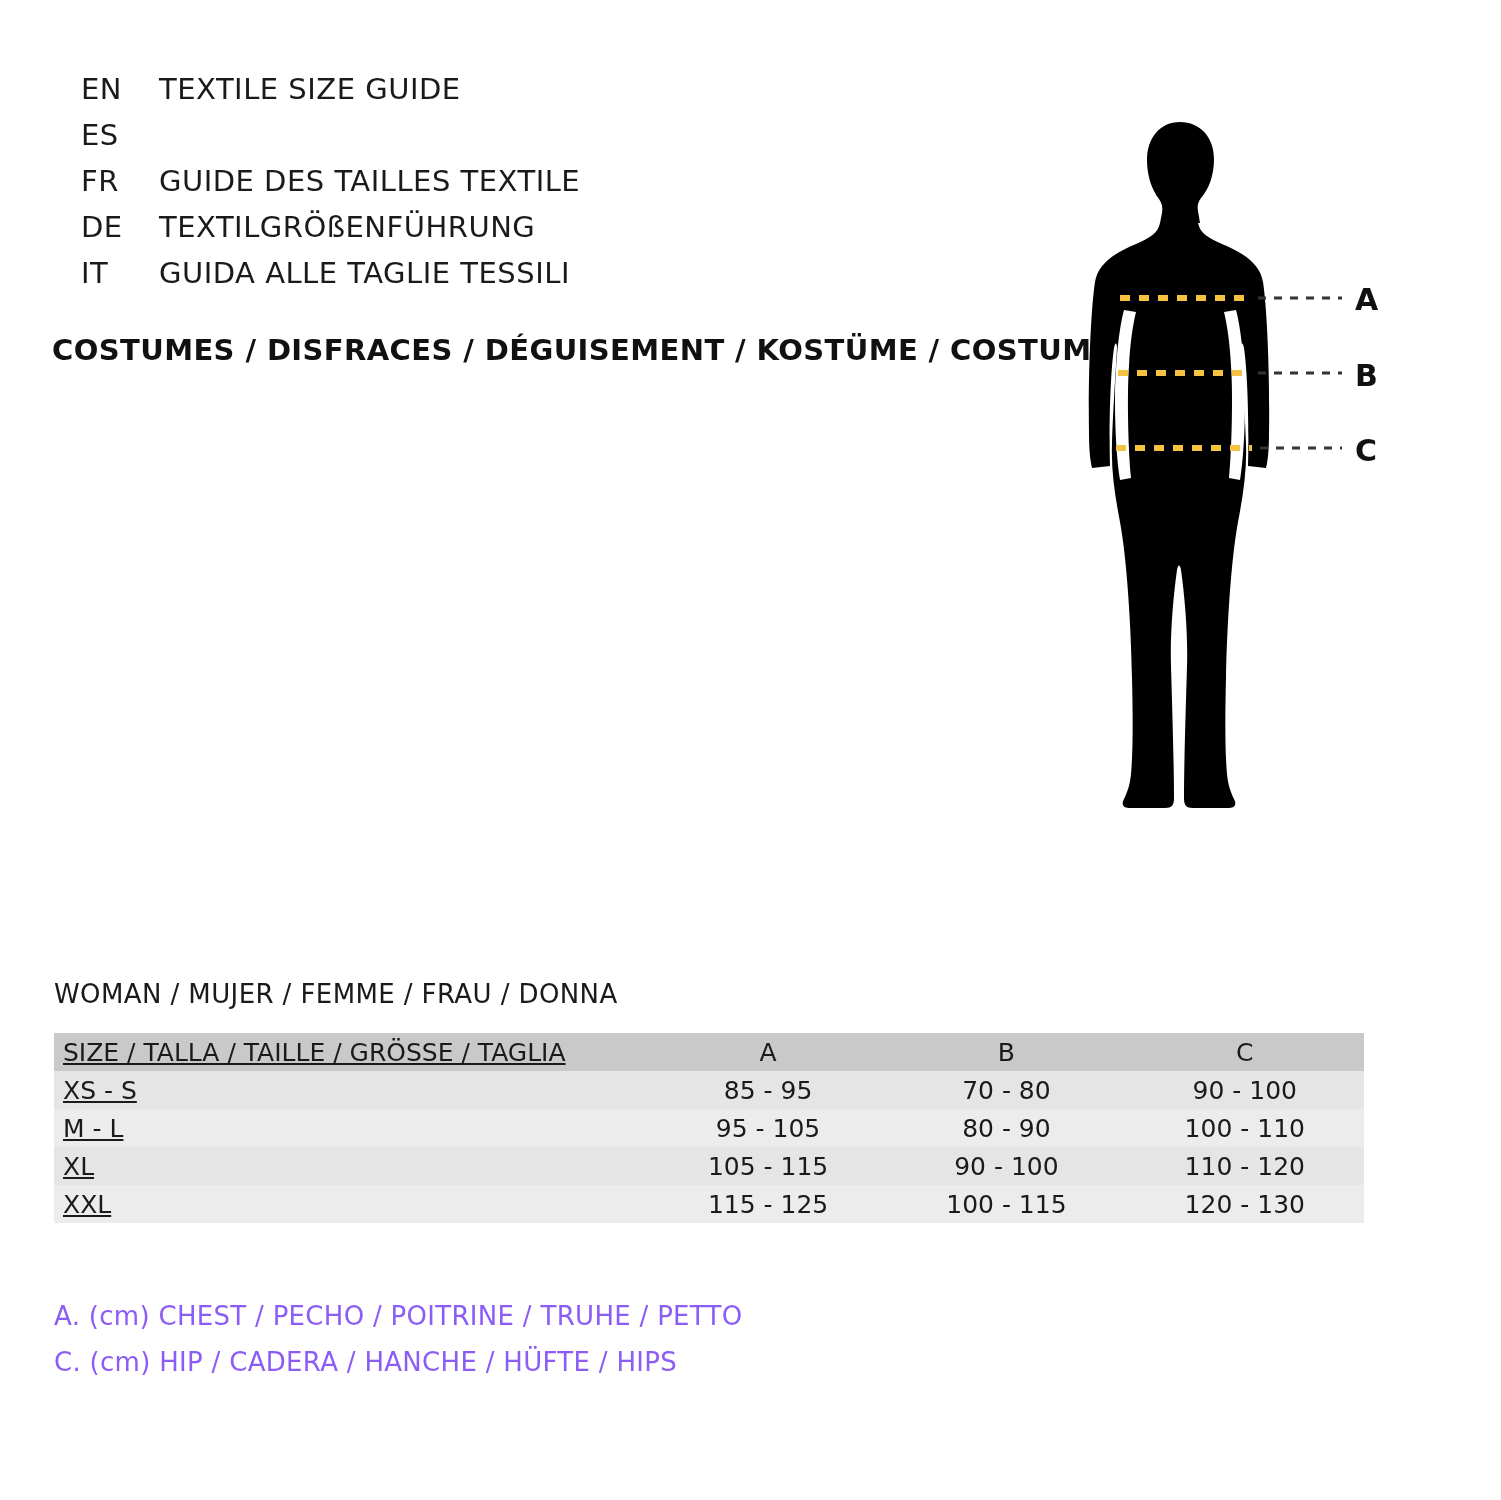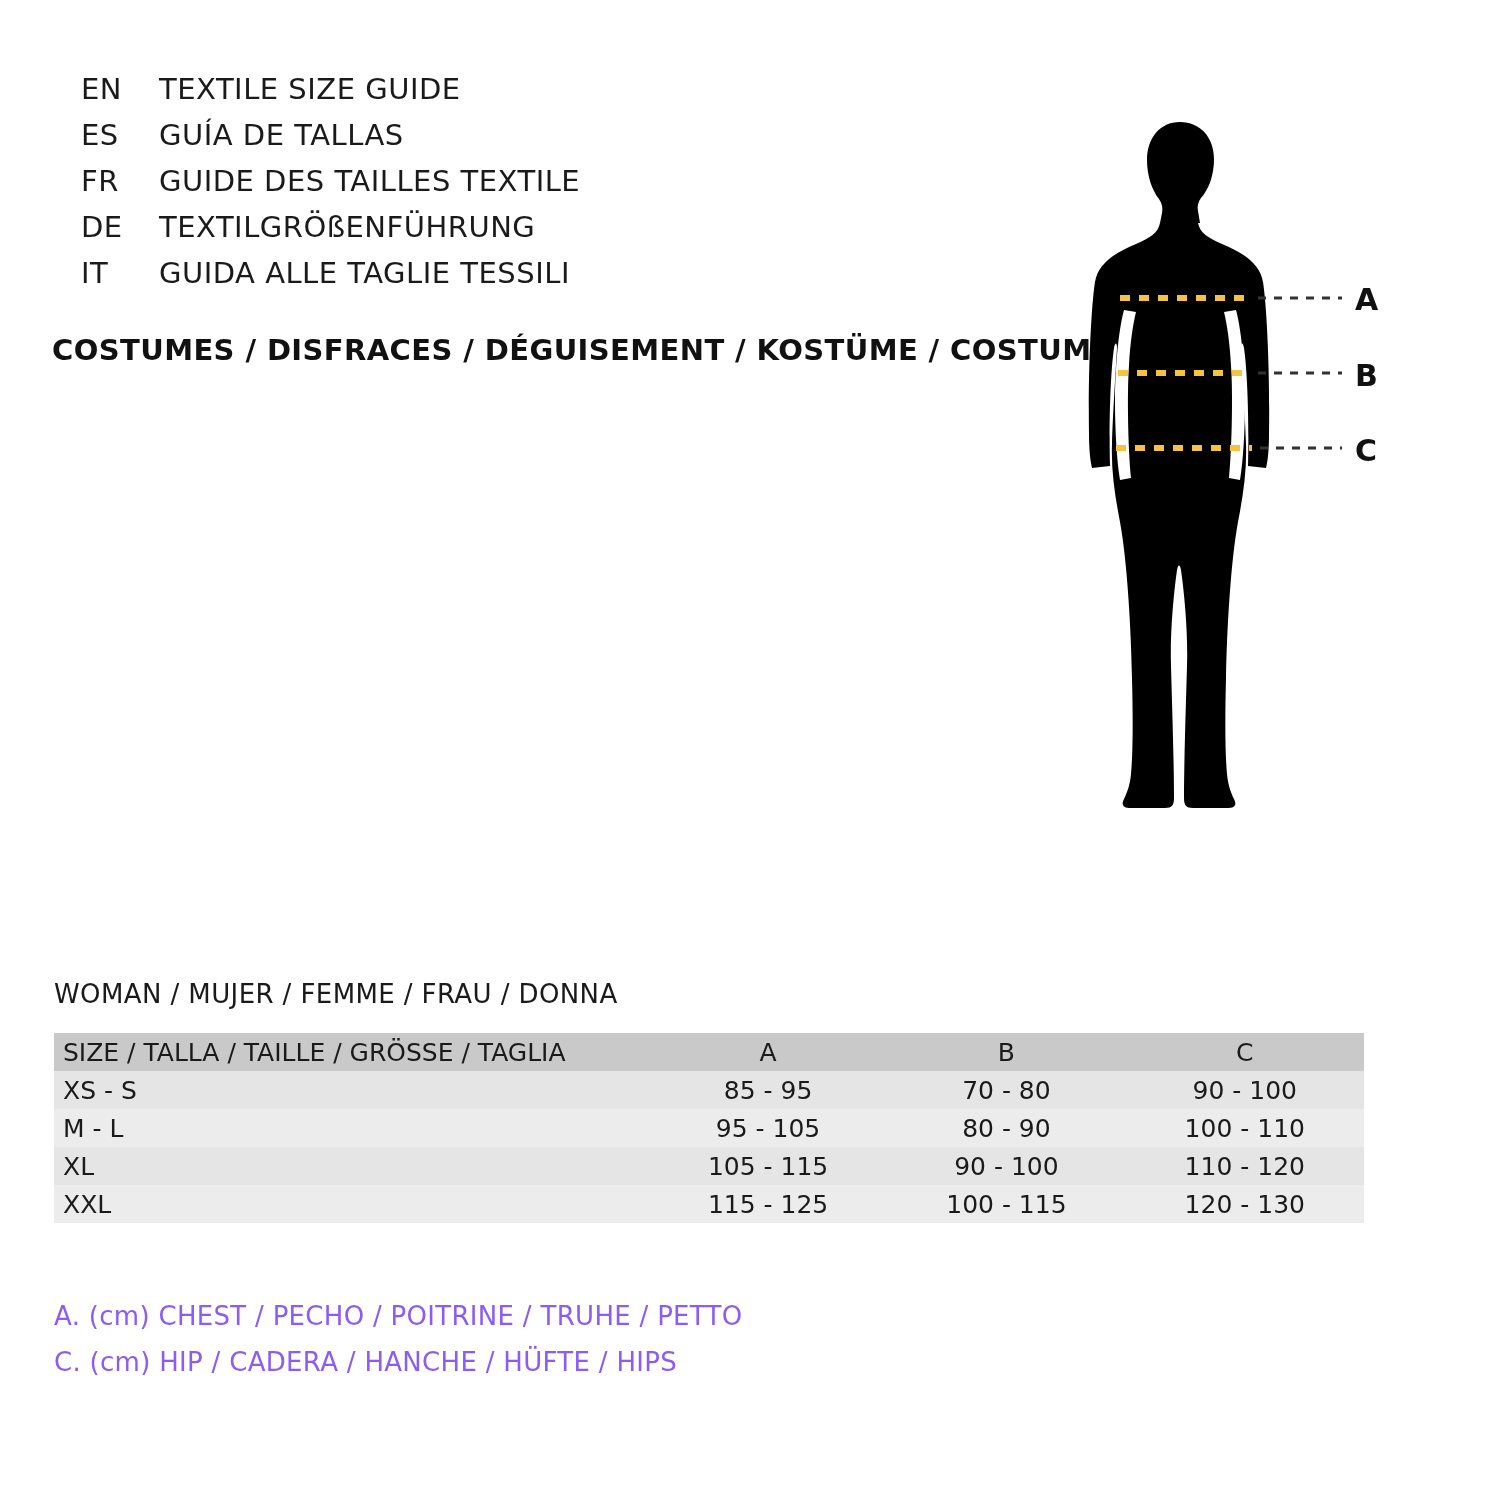--- a/index.html
+++ b/index.html
@@ -98,20 +98,21 @@
     height: 38px;
     font-weight: normal;
     text-align: center;
     vertical-align: middle;
   }
   table.size-table th.col-size,
   table.size-table td.col-size {
     text-align: left;
     padding-left: 9px;
     width: 590px;
+    text-decoration: underline;
   }
   table.size-table th.col-m,
   table.size-table td.col-m {
     width: 240px;
   }
   tr.head-row {
     background: #c9c9c9;
   }
   tr.row-alt {
     background: #ececec;
@@ -139,21 +140,20 @@
 </head>
 <body>
 
 <div class="lang-block">
   <div class="lang-row">
     <div class="lang-code">EN</div>
     <div class="lang-text">TEXTILE SIZE GUIDE</div>
   </div>
   <div class="lang-row">
     <div class="lang-code">ES</div>
-    <div class="lang-text">GUÍA DE TALLAS</div>
   </div>
   <div class="lang-row">
     <div class="lang-code">FR</div>
     <div class="lang-text">GUIDE DES TAILLES TEXTILE</div>
   </div>
   <div class="lang-row">
     <div class="lang-code">DE</div>
     <div class="lang-text">TEXTILGRÖßENFÜHRUNG</div>
   </div>
   <div class="lang-row">

